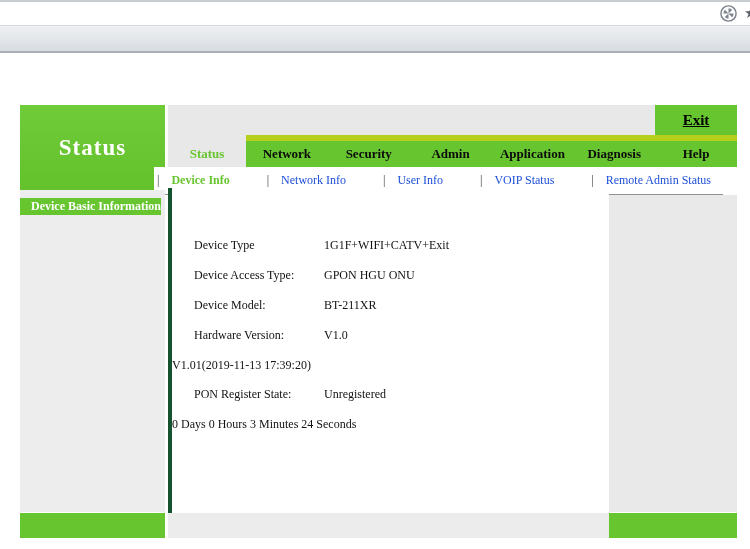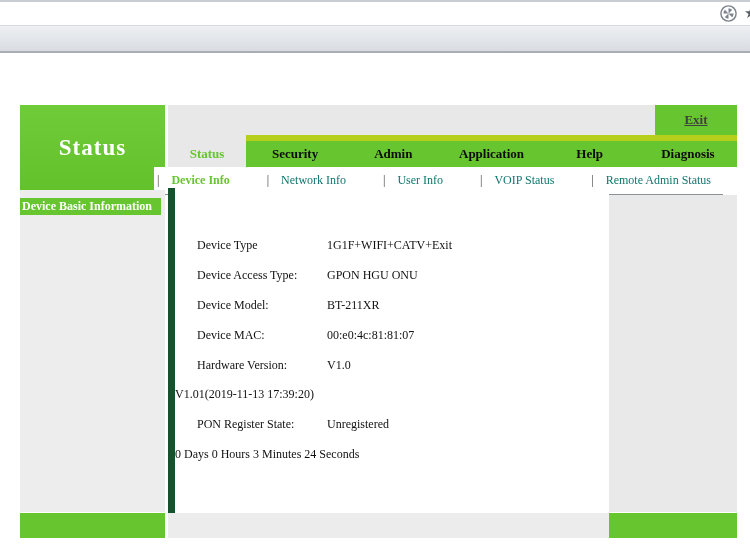--- a/index.html
+++ b/index.html
@@ -17,48 +17,48 @@
            border-bottom:2px solid #a9aeb6;}
 
   
   .hdr-green{position:absolute;left:20px;top:105px;width:145px;height:85px;
              background:linear-gradient(180deg,#70cb39,#63c22c);
              display:flex;align-items:center;justify-content:center;}
   .hdr-title{color:#fff;font-size:23px;font-weight:bold;letter-spacing:1px;}
   .topbar-gray{position:absolute;left:168px;top:105px;width:487px;height:30px;background:#e8e8e8;}
   .exit-box{position:absolute;left:655px;top:105px;width:82px;height:30px;background:#67c52f;
             display:flex;align-items:center;justify-content:center;cursor:pointer;}
-  .exit-label{font-size:13px;font-weight:bold;color:#404040;text-decoration:underline;}
+  .exit-label{font-size:15px;font-weight:bold;color:#000000;text-decoration:underline;}
 
   
   .tabbar{position:absolute;left:168px;top:135px;width:569px;height:32px;display:flex;}
   .tab{flex:1;display:flex;align-items:center;justify-content:center;box-sizing:border-box;
        padding-top:6px;font-size:13px;font-weight:bold;color:#0c0c0c;cursor:pointer;
        background:linear-gradient(180deg,var(--tab-stripe,#b5cf1b) 0,var(--tab-stripe,#b5cf1b) 6px,
                                   var(--accent-green,#67c52f) 6px);}
   .tab.active{flex:0 0 78px;background:#e8e8e8;color:var(--accent-green,#67c52f);}
 
   
   .subnav{position:absolute;left:154px;top:167px;width:569px;height:28px;background:#fff;
           border-bottom:1px solid #8d9297;display:flex;align-items:center;font-size:12px;
           box-sizing:border-box;padding-left:3px;justify-content:space-between;}
-  .subnav-item{padding-right:12px;color:#0f766e;cursor:pointer;white-space:nowrap;}
+  .subnav-item{padding-right:12px;color:#1d4ed8;cursor:pointer;white-space:nowrap;}
   .subnav-item::before{content:"|";color:#3c3c3c;font-weight:normal;padding-right:12px;}
   .subnav-item.active{color:var(--accent-green,#67c52f);font-weight:bold;}
 
   
   .sidebar{position:absolute;left:20px;top:190px;width:145px;height:322px;background:#ededed;}
   .sidebar-item{position:absolute;left:0;top:8px;width:141px;height:17px;
                 background:var(--accent-green,#67c52f);color:#fff;font-size:12px;font-weight:bold;
                 display:flex;align-items:center;justify-content:flex-end;
-                box-sizing:border-box;padding-right:9px;white-space:nowrap;cursor:pointer;}
+                box-sizing:border-box;padding-right:0;white-space:nowrap;cursor:pointer;}
 
   
   .content{position:absolute;left:168px;top:188px;width:441px;height:325px;background:#fff;
-           border-left:7px solid #14532d;box-sizing:border-box;padding-top:43px;}
+           border-left:4px solid #14532d;box-sizing:border-box;padding-top:43px;}
   .row{height:29.8px;display:flex;align-items:center;font-size:12px;color:#111;}
   .lbl{margin-left:22px;width:130px;flex:0 0 130px;}
   .right-panel{position:absolute;left:609px;top:195px;width:128px;height:317px;background:#e9e9e9;}
 
   
   .footer-left{position:absolute;left:20px;top:513px;width:145px;height:25px;background:var(--accent-green,#67c52f);}
   .footer-mid{position:absolute;left:168px;top:513px;width:441px;height:25px;background:#ececec;}
   .footer-right{position:absolute;left:609px;top:513px;width:128px;height:25px;background:var(--accent-green,#67c52f);}
 </style>
 </head>
@@ -83,25 +83,26 @@
   <div class="hdr-green">
     <span class="hdr-title">Status</span>
   </div>
   <div class="topbar-gray"></div>
   <div class="exit-box">
     <span class="exit-label">Exit</span>
   </div>
 
   <div class="tabbar">
     <div class="tab active">Status</div>
+    <div class="tab">Network</div>
     <div class="tab">Security</div>
     <div class="tab">Admin</div>
     <div class="tab">Application</div>
+    <div class="tab">Diagnosis</div>
     <div class="tab">Help</div>
-    <div class="tab">Diagnosis</div>
   </div>
 
   <div class="subnav">
     <span class="subnav-item active">Device Info</span>
     <span class="subnav-item">Network Info</span>
     <span class="subnav-item">User Info</span>
     <span class="subnav-item">VOIP Status</span>
     <span class="subnav-item">Remote Admin Status</span>
   </div>
 
@@ -116,24 +117,20 @@
     </div>
     <div class="row">
       <div class="lbl">Device Access Type:</div>
       <div class="val">GPON HGU ONU</div>
     </div>
     <div class="row">
       <div class="lbl">Device Model:</div>
       <div class="val">BT-211XR</div>
     </div>
     <div class="row">
-      <div class="lbl">Device MAC:</div>
-      <div class="val">00:e0:4c:81:81:07</div>
-    </div>
-    <div class="row">
       <div class="lbl">Hardware Version:</div>
       <div class="val">V1.0</div>
     </div>
     <div class="row">
       <div class="val">V1.01(2019-11-13 17:39:20)</div>
     </div>
     <div class="row">
       <div class="lbl">PON Register State:</div>
       <div class="val">Unregistered</div>
     </div>

